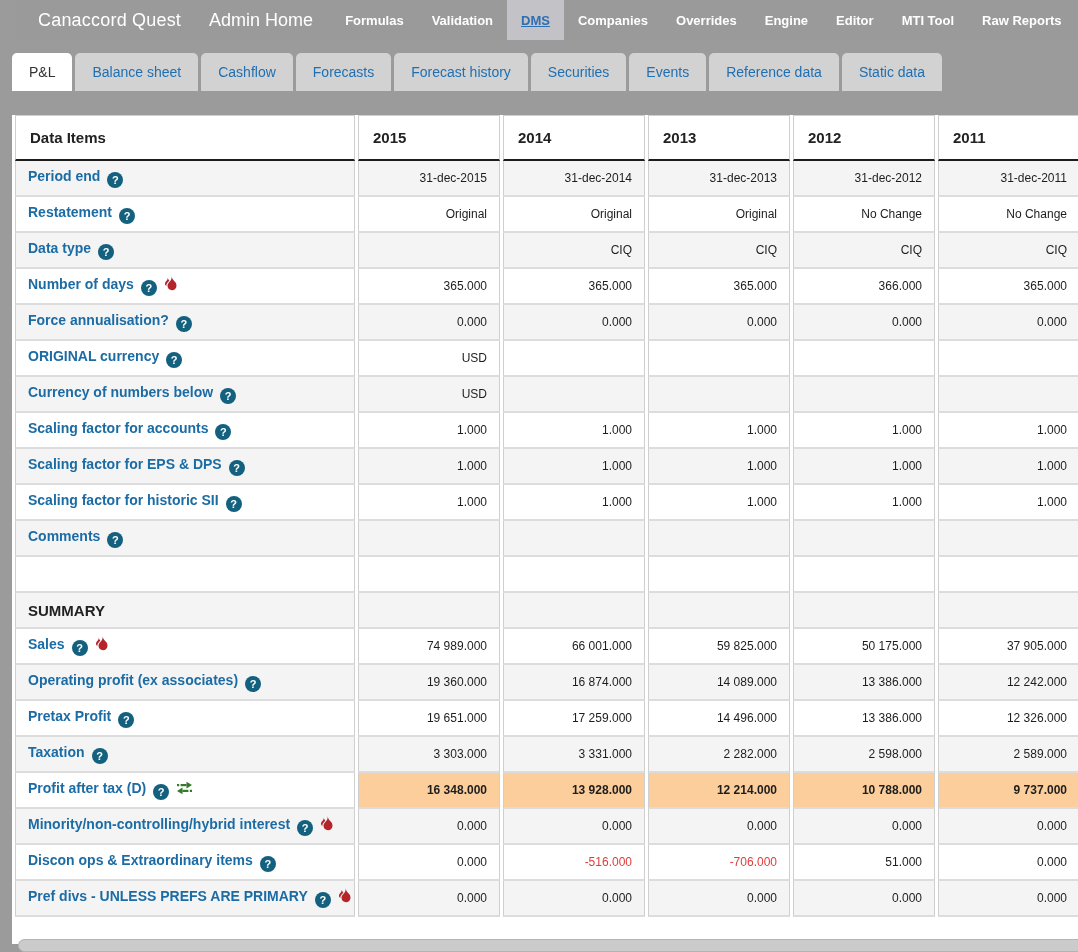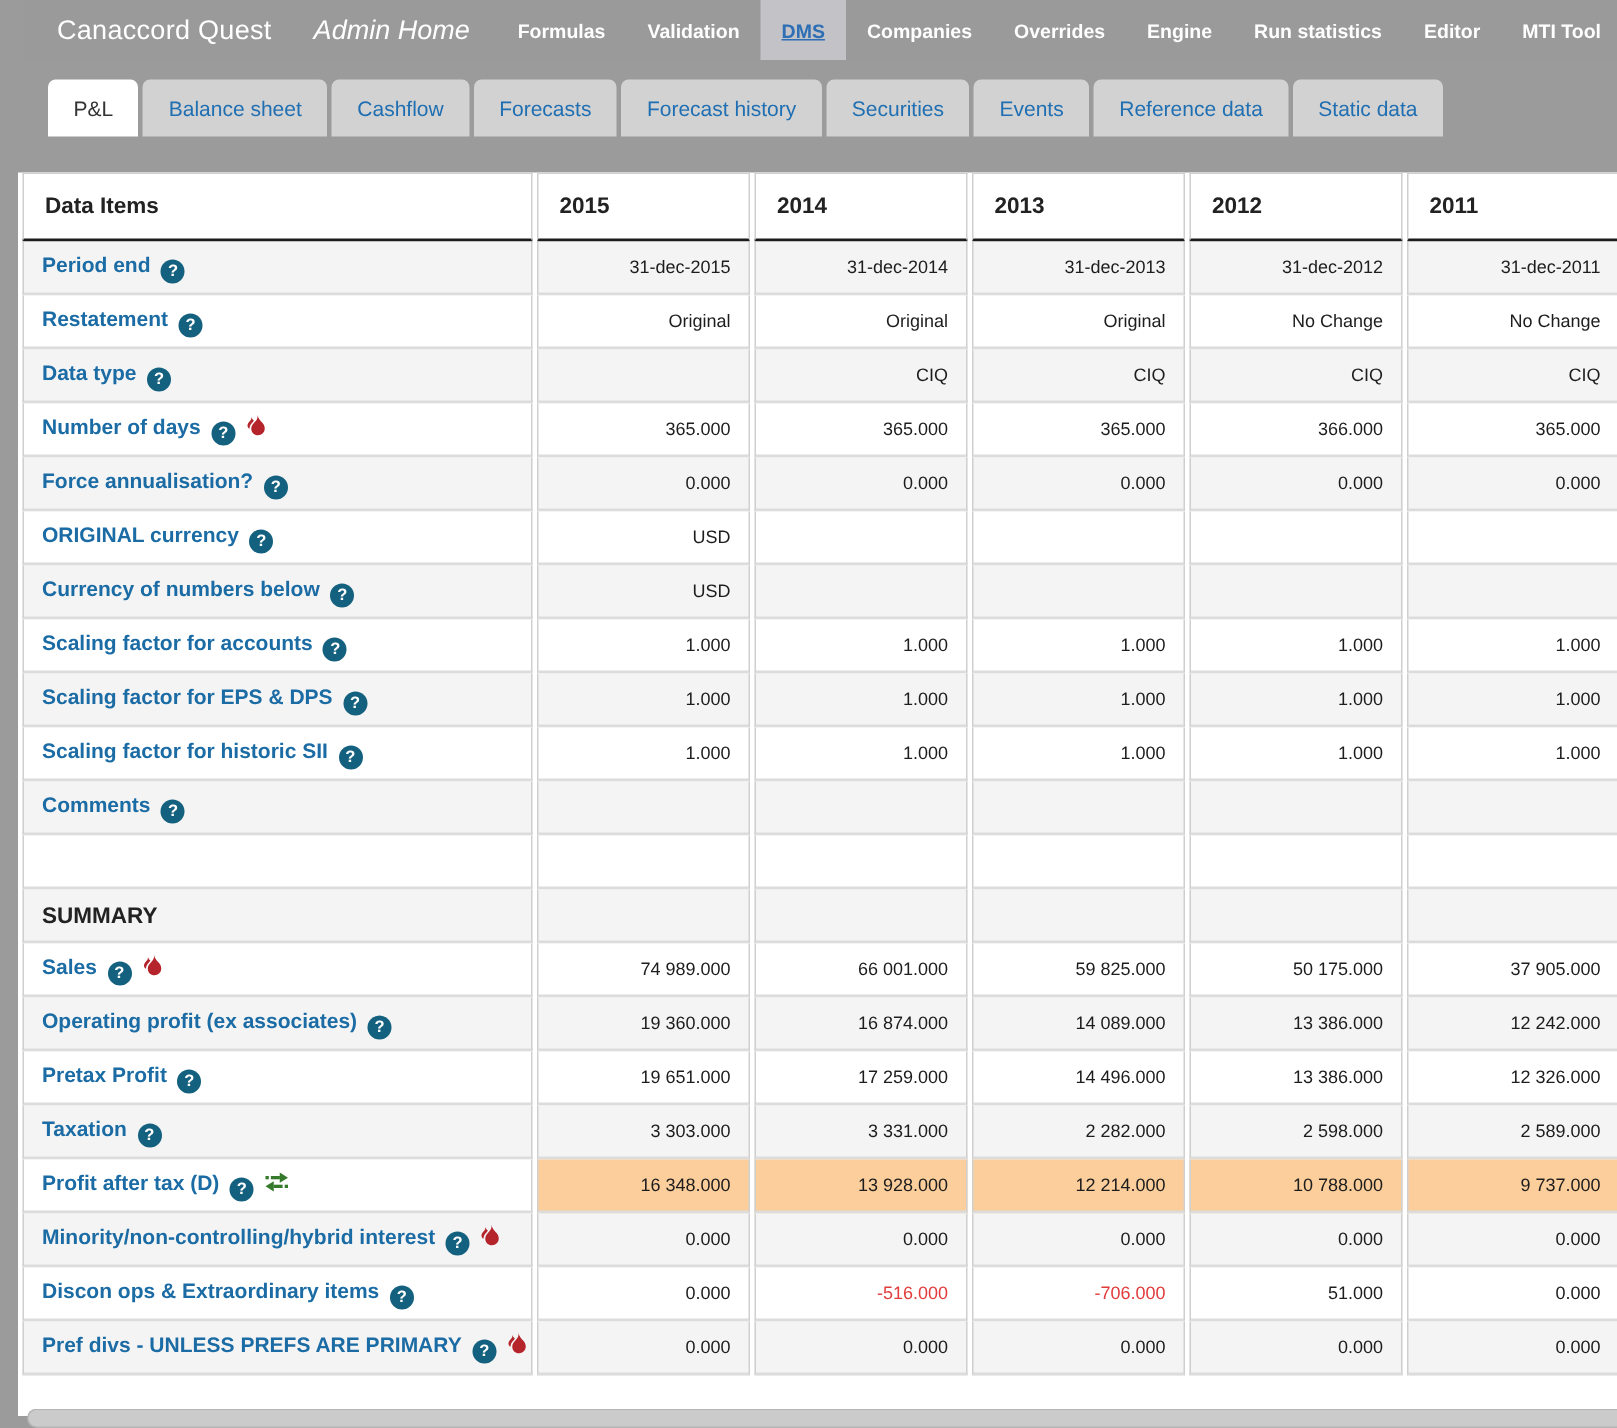--- a/index.html
+++ b/index.html
@@ -18,33 +18,33 @@
   }
   .brand {
     color:#fff; font-size:18px; margin-left:22px; margin-right:16px;
     letter-spacing:.2px;
   }
   .nav-item {
     display:flex; align-items:center; height:40px;
     color:#fff; font-size:13px; font-weight:bold; padding:0 14px;
     cursor:pointer;
   }
-  .nav-item.lg { font-size:18px; font-weight:normal; padding:12px 12px; margin-right:6px;font-style:italic; }
+  .nav-item.lg { font-size:18px; font-weight:normal; padding:12px 12px; margin-right:6px; }
   .nav-item.active { background:#c3c3c7; color:#2d6eb5;text-decoration:underline; }
 
   
   .tabbar {
     position:absolute; top:53px; left:12px; display:flex; gap:3px;
   }
   .tab {
     height:38px; padding:0 17px; display:flex; align-items:center;
     background:#d2d2d2; color:#1f6fb2; font-size:14px;
     border-radius:5px 5px 0 0; cursor:pointer;
   }
-  .tab.active { background:#ffffff; color:#333;margin-left:20px; }
+  .tab.active { background:#ffffff; color:#333; }
 
   
   .table-wrap {
     position:absolute; left:12px; top:115px; width:1066px; height:829px;
     background:#fff; overflow:hidden;
   }
   table {
     border-collapse:separate; border-spacing:3px 0;
     table-layout:fixed; width:1071px;
   }
@@ -63,21 +63,21 @@
     background:#fff;
   }
   tr.odd td { background:#f4f4f4; }
   td.label-cell {
     padding:0 12px; font-size:14px; font-weight:bold; color:#1b6ca5;margin-left:24px;
   }
   td.label-cell.section { color:#222; font-size:15px; }
   td.val {
     padding:0 12px; text-align:right; font-size:12px; color:#1d1d1d;
   }
-  td.val.hl  { background:#fbce9b !important; }
+  td.val.hl  { background:#fbce9b !important;font-weight:bold; }
   td.val.neg { color:#e23b3b; }
 
   .qicon {
     display:inline-block; width:16px; height:16px; border-radius:50%;
     background:#14607f; color:#fff; font-size:11px; font-weight:bold;
     line-height:16px; text-align:center; vertical-align:-3px; margin-left:7px;
     cursor:pointer;
   }
   .row-icon { display:inline-block; vertical-align:-2px; margin-left:7px; }
 
@@ -94,21 +94,20 @@
 <div class="topnav">
   <span class="brand">Canaccord Quest</span>
   <span style="display:flex;height:40px;">
       <span class="nav-item lg">Admin Home</span>
       <span class="nav-item">Formulas</span>
       <span class="nav-item">Validation</span>
       <span class="nav-item active">DMS</span>
       <span class="nav-item">Companies</span>
       <span class="nav-item">Overrides</span>
       <span class="nav-item">Engine</span>
-      <span class="nav-item">Run statistics</span>
       <span class="nav-item">Editor</span>
       <span class="nav-item">MTI Tool</span>
       <span class="nav-item">Raw Reports</span>
     </span>
 </div>
 
 <div class="tabbar">
     <div class="tab active">P&amp;L</div>
     <div class="tab">Balance sheet</div>
     <div class="tab">Cashflow</div>

